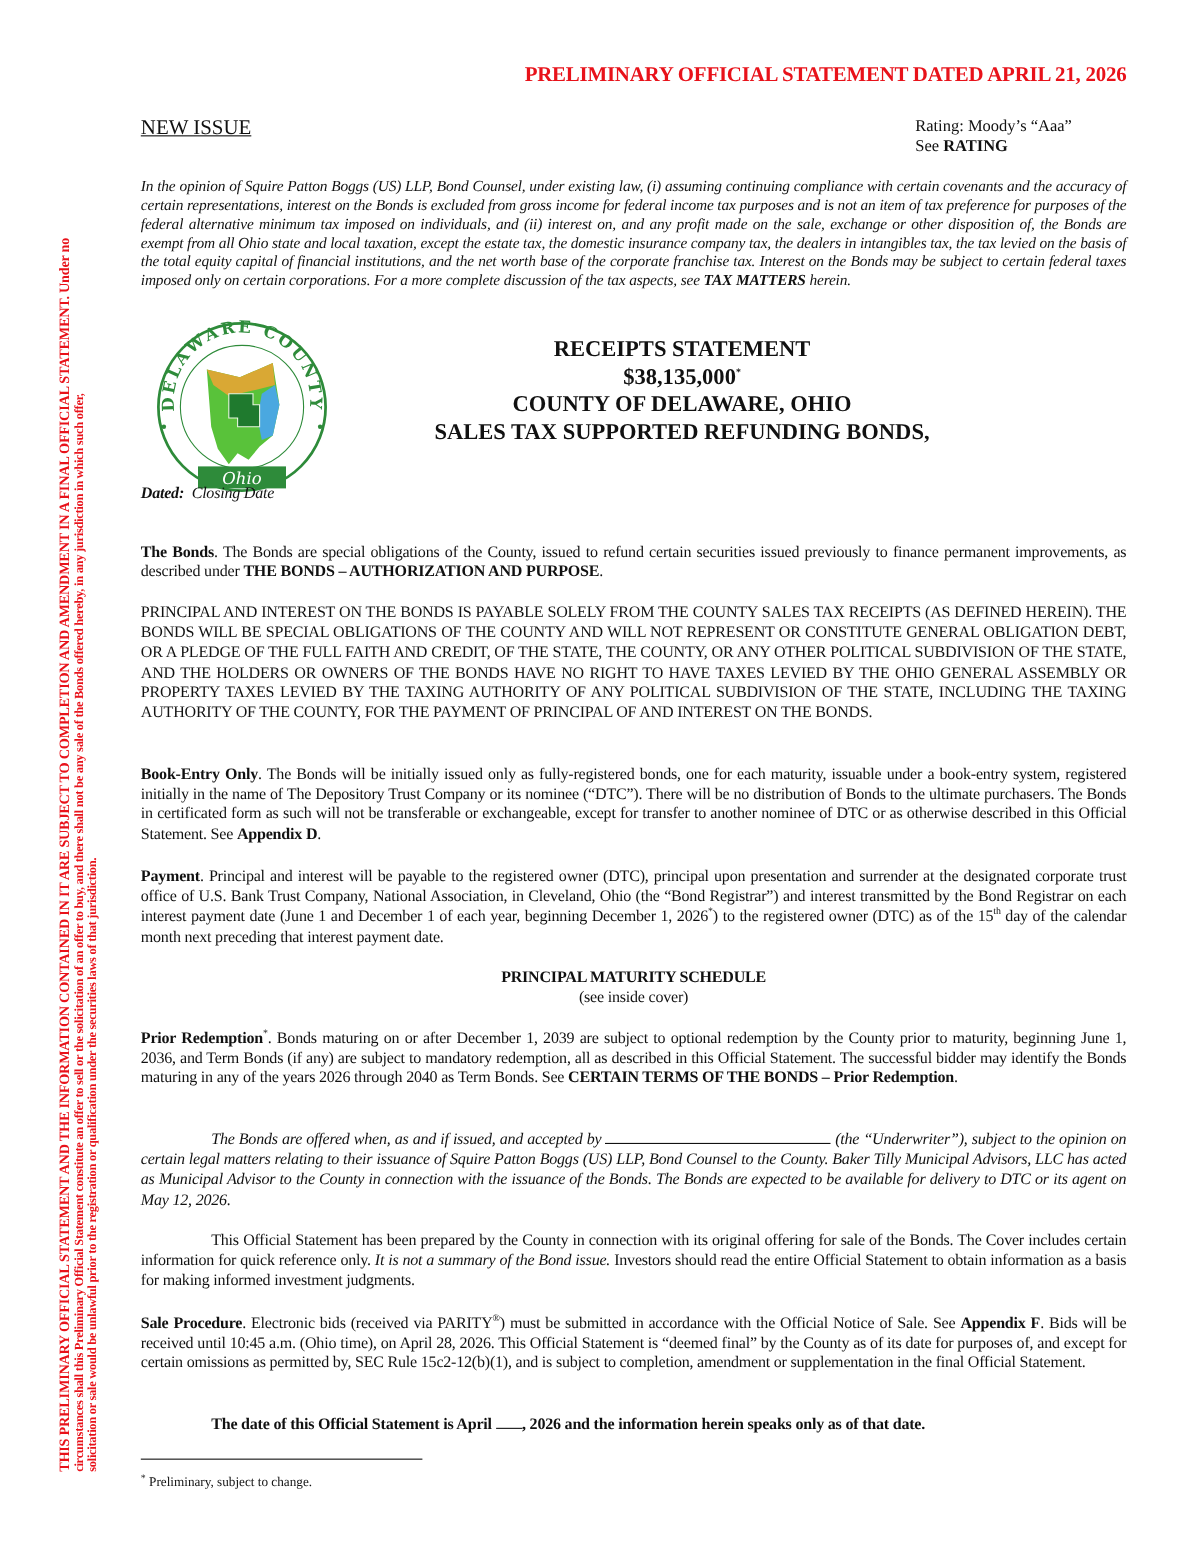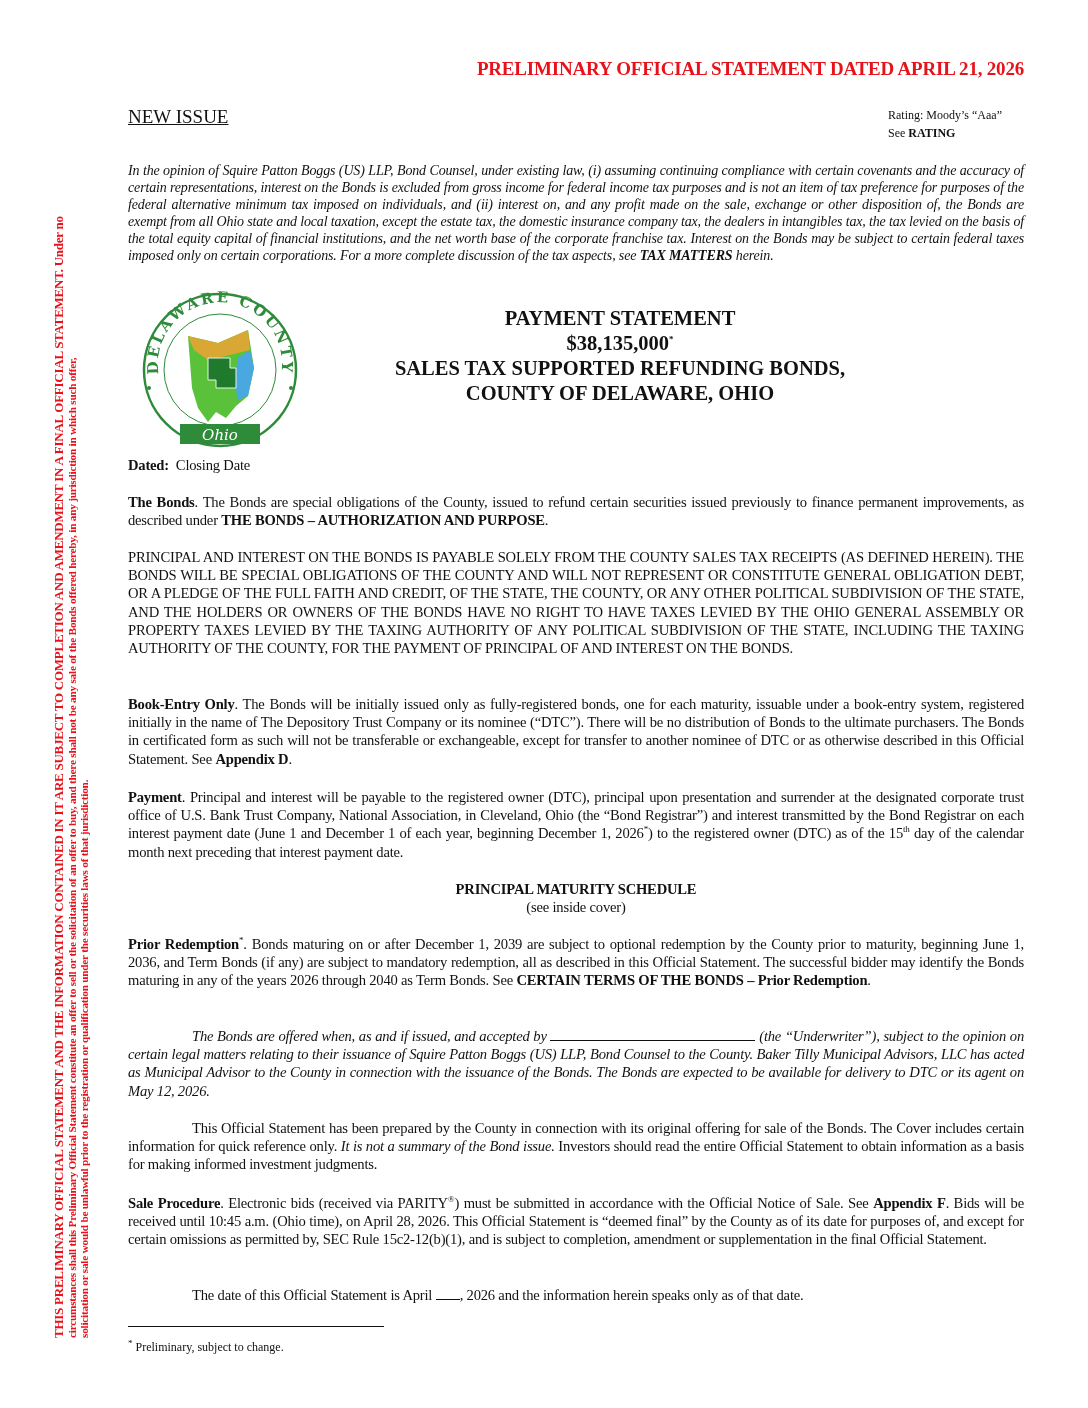--- a/index.html
+++ b/index.html
@@ -5,21 +5,21 @@
   html, body { margin: 0; padding: 0; background: #ffffff; }
   body { width: 1088px; height: 1408px; position: relative; overflow: hidden;
          font-family: "Liberation Serif", "DejaVu Serif", serif; color: #111; }
   .side { position: absolute; left: 52px; top: 1338px; width: 1290px; height: 60px;
           transform: rotate(-90deg); transform-origin: 0 0; color: #e8121a;
           font-weight: bold; font-size: 11.3px; line-height: 12.2px; letter-spacing: -0.25px; }
   .side .l1 { font-size: 13px; line-height: 14px; }
   .prelim { position: absolute; top: 58px; left: 128px; width: 896px; text-align: right;
             color: #e8121a; font-weight: bold; font-size: 19px; letter-spacing: -0.2px; }
   .newissue { position: absolute; top: 106px; left: 128px; font-size: 19px; text-decoration: underline; }
-  .rating { position: absolute; top: 106px; left: 888px; font-size: 12px; line-height: 18px; }
+  .rating { position: absolute; top: 106px; left: 832px; font-size: 15px; line-height: 18px; }
   .opinion { position: absolute; top: 162px; left: 128px; width: 896px; font-style: italic;
              font-size: 14px; line-height: 17.1px; text-align: justify; letter-spacing: -0.15px; }
   .logo { position: absolute; top: 288px; left: 138px; width: 164px; height: 164px; }
   .title { position: absolute; top: 306px; left: 340px; width: 560px; text-align: center;
            font-weight: bold; font-size: 20.5px; line-height: 25px; }
   .body { position: absolute; left: 128px; width: 896px; font-size: 14.6px; line-height: 18.2px;
           text-align: justify; letter-spacing: -0.2px; }
   .body b { font-weight: bold; }
   .indent { text-indent: 64px; }
   .center { text-align: center; }
@@ -62,27 +62,27 @@
   <path d="M 50 48 L 80 55 L 110 42 L 116 80 L 110 108 L 98 118 L 88 130 L 78 124 L 70 134 L 60 120 L 54 100 Z" fill="#59c23a"></path>
   <path d="M 50 48 L 80 55 L 110 42 L 112 62 L 96 66 L 70 72 L 56 62 Z" fill="#d9a834"></path>
   <path d="M 112 62 L 116 80 L 110 108 L 100 112 L 96 92 L 100 70 Z" fill="#4aa8e0"></path>
   <path d="M 70 70 L 92 70 L 92 80 L 98 80 L 98 100 L 78 100 L 78 92 L 70 92 Z" fill="#1f7a2e" stroke="#e8f5e0" stroke-width="1"></path>
 
   <rect x="42" y="136" width="80" height="20" fill="#2e8b3a"></rect>
   <text x="82" y="152" text-anchor="middle" font-family="DejaVu Serif, serif" font-style="italic" font-size="15" fill="#ffffff">Ohio</text>
 </svg>
 
 <div class="title">
-  <div>PAYMENT STATEMENT</div>
+  <div>RECEIPTS STATEMENT</div>
   <div><span>$38,135,000</span><sup>*</sup></div>
+  <div>COUNTY OF DELAWARE, OHIO</div>
   <div>SALES TAX SUPPORTED REFUNDING BONDS,</div>
-  <div>COUNTY OF DELAWARE, OHIO</div>
 </div>
 
-<div class="body" style="top:456px;"><b>Dated:</b><span style="white-space:pre">  Closing Date</span></div>
+<div class="body" style="top:440px;font-style:italic;"><b>Dated:</b><span style="white-space:pre">  Closing Date</span></div>
 
 <div class="body" style="top:493px;"><b>The Bonds</b><span>.  The Bonds are special obligations of the County, issued to refund certain securities issued previously to finance permanent improvements, as described under </span><b>THE BONDS – AUTHORIZATION AND PURPOSE</b><span>.</span></div>
 
 <div class="body" style="top:548px;">PRINCIPAL AND INTEREST ON THE BONDS IS PAYABLE SOLELY FROM THE COUNTY SALES TAX RECEIPTS (AS DEFINED HEREIN).  THE BONDS WILL BE SPECIAL OBLIGATIONS OF THE COUNTY AND WILL NOT REPRESENT OR CONSTITUTE GENERAL OBLIGATION DEBT, OR A PLEDGE OF THE FULL FAITH AND CREDIT, OF THE STATE, THE COUNTY, OR ANY OTHER POLITICAL SUBDIVISION OF THE STATE, AND THE HOLDERS OR OWNERS OF THE BONDS HAVE NO RIGHT TO HAVE TAXES LEVIED BY THE OHIO GENERAL ASSEMBLY OR PROPERTY TAXES LEVIED BY THE TAXING AUTHORITY OF ANY POLITICAL SUBDIVISION OF THE STATE, INCLUDING THE TAXING AUTHORITY OF THE COUNTY, FOR THE PAYMENT OF PRINCIPAL OF AND INTEREST ON THE BONDS.</div>
 
 <div class="body" style="top:695px;"><b>Book-Entry Only</b><span>.  The Bonds will be initially issued only as fully-registered bonds, one for each maturity, issuable under a book-entry system, registered initially in the name of The Depository Trust Company or its nominee (“DTC”).  There will be no distribution of Bonds to the ultimate purchasers.  The Bonds in certificated form as such will not be transferable or exchangeable, except for transfer to another nominee of DTC or as otherwise described in this Official Statement.  See </span><b>Appendix D</b><span>.</span></div>
 
 <div class="body" style="top:788px;"><b>Payment</b><span>.  Principal and interest will be payable to the registered owner (DTC), principal upon presentation and surrender at the designated corporate trust office of U.S. Bank Trust Company, National Association, in Cleveland, Ohio (the “Bond Registrar”) and interest transmitted by the Bond Registrar on each interest payment date (June 1 and December 1 of each year, beginning December 1, 2026</span><sup>*</sup><span>) to the registered owner (DTC) as of the 15</span><sup>th</sup><span> day of the calendar month next preceding that interest payment date.</span></div>
 
 <div class="body center" style="top:880px;">
@@ -91,16 +91,16 @@
 </div>
 
 <div class="body" style="top:935px;"><b>Prior Redemption</b><sup>*</sup><span>.  Bonds maturing on or after December 1, 2039 are subject to optional redemption by the County prior to maturity, beginning June 1, 2036, and Term Bonds (if any) are subject to mandatory redemption, all as described in this Official Statement.  The successful bidder may identify the Bonds maturing in any of the years 2026 through 2040 as Term Bonds.  See </span><b>CERTAIN TERMS OF THE BONDS – Prior Redemption</b><span>.</span></div>
 
 <div class="body indent" style="top:1027px; font-style:italic;"><span>The Bonds are offered when, as and if issued, and accepted by </span><span class="blank" style="width:205px"></span><span> (the “Underwriter”), subject to the opinion on certain legal matters relating to their issuance of Squire Patton Boggs (US) LLP, Bond Counsel to the County.  Baker Tilly Municipal Advisors, LLC has acted as Municipal Advisor to the County in connection with the issuance of the Bonds.  The Bonds are expected to be available for delivery to DTC or its agent on May 12, 2026.</span></div>
 
 <div class="body indent" style="top:1119px;"><span>This Official Statement has been prepared by the County in connection with its original offering for sale of the Bonds.  The Cover includes certain information for quick reference only.  </span><i>It is not a summary of the Bond issue.</i><span>  Investors should read the entire Official Statement to obtain information as a basis for making informed investment judgments.</span></div>
 
 <div class="body" style="top:1194px;"><b>Sale Procedure</b><span>.  Electronic bids (received via PARITY</span><sup>®</sup><span>) must be submitted in accordance with the Official Notice of Sale.  See </span><b>Appendix F</b><span>.  Bids will be received until 10:45 a.m. (Ohio time), on April 28, 2026.  This Official Statement is “deemed final” by the County as of its date for purposes of, and except for certain omissions as permitted by, SEC Rule 15c2-12(b)(1), and is subject to completion, amendment or supplementation in the final Official Statement.</span></div>
 
-<div class="body indent" style="top:1286px;"><span>The date of this Official Statement is April </span><span class="blank" style="width:24px"></span><span>, 2026 and the information herein speaks only as of that date.</span></div>
+<div class="body indent" style="top:1286px;font-weight:bold;"><span>The date of this Official Statement is April </span><span class="blank" style="width:24px"></span><span>, 2026 and the information herein speaks only as of that date.</span></div>
 
 <div class="fnrule"></div>
 <div class="footnote"><sup>*</sup><span> Preliminary, subject to change.</span></div>
 
 </body></html>

